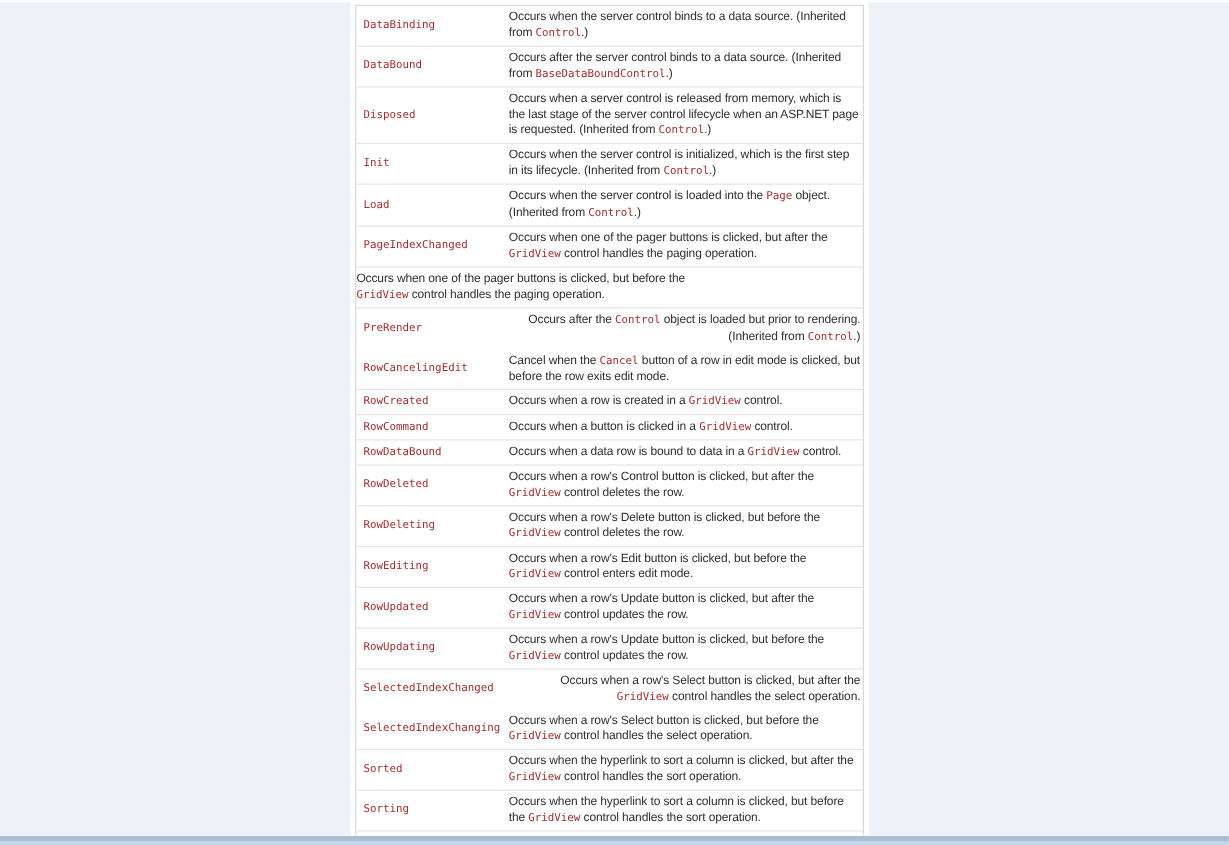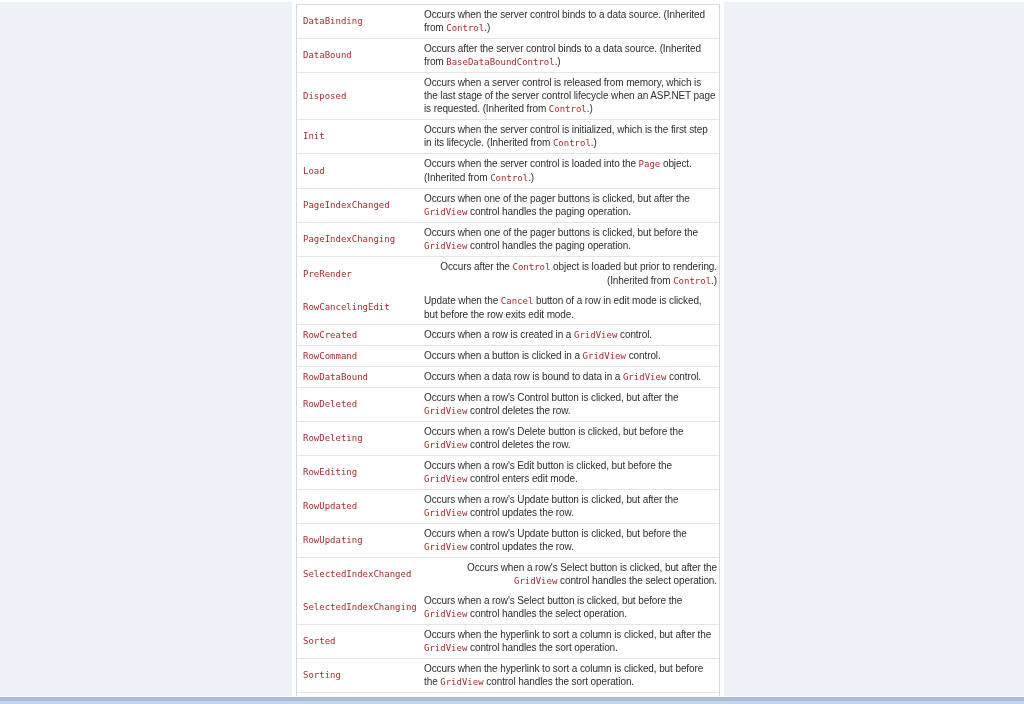--- a/index.html
+++ b/index.html
@@ -106,36 +106,33 @@
           </div>
           <div class="desc-cell"><span>Occurs when the server control is loaded into the </span><span class="code-link">Page</span><span> object. (Inherited from </span><span class="code-link">Control</span><span>.)</span></div>
         </div>
         <div class="row">
           <div class="name-cell">
             <a class="event-link">PageIndexChanged</a>
           </div>
           <div class="desc-cell"><span>Occurs when one of the pager buttons is clicked, but after the </span><span class="code-link">GridView</span><span> control handles the paging operation.</span></div>
         </div>
         <div class="row">
-          <div class="name-cell">
-            <a class="event-link">PageIndexChanging</a>
-          </div>
           <div class="desc-cell"><span>Occurs when one of the pager buttons is clicked, but before the </span><span class="code-link">GridView</span><span> control handles the paging operation.</span></div>
         </div>
         <div class="row no-divider">
           <div class="name-cell">
             <a class="event-link">PreRender</a>
           </div>
           <div class="desc-cell"><span>Occurs after the </span><span class="code-link">Control</span><span> object is loaded but prior to rendering. (Inherited from </span><span class="code-link">Control</span><span>.)</span></div>
         </div>
         <div class="row">
           <div class="name-cell">
             <a class="event-link">RowCancelingEdit</a>
           </div>
-          <div class="desc-cell"><span>Update when the </span><span class="code-link">Cancel</span><span> button of a row in edit mode is clicked, but before the row exits edit mode.</span></div>
+          <div class="desc-cell"><span>Cancel when the </span><span class="code-link">Cancel</span><span> button of a row in edit mode is clicked, but before the row exits edit mode.</span></div>
         </div>
         <div class="row">
           <div class="name-cell">
             <a class="event-link">RowCreated</a>
           </div>
           <div class="desc-cell"><span>Occurs when a row is created in a </span><span class="code-link">GridView</span><span> control.</span></div>
         </div>
         <div class="row">
           <div class="name-cell">
             <a class="event-link">RowCommand</a>

